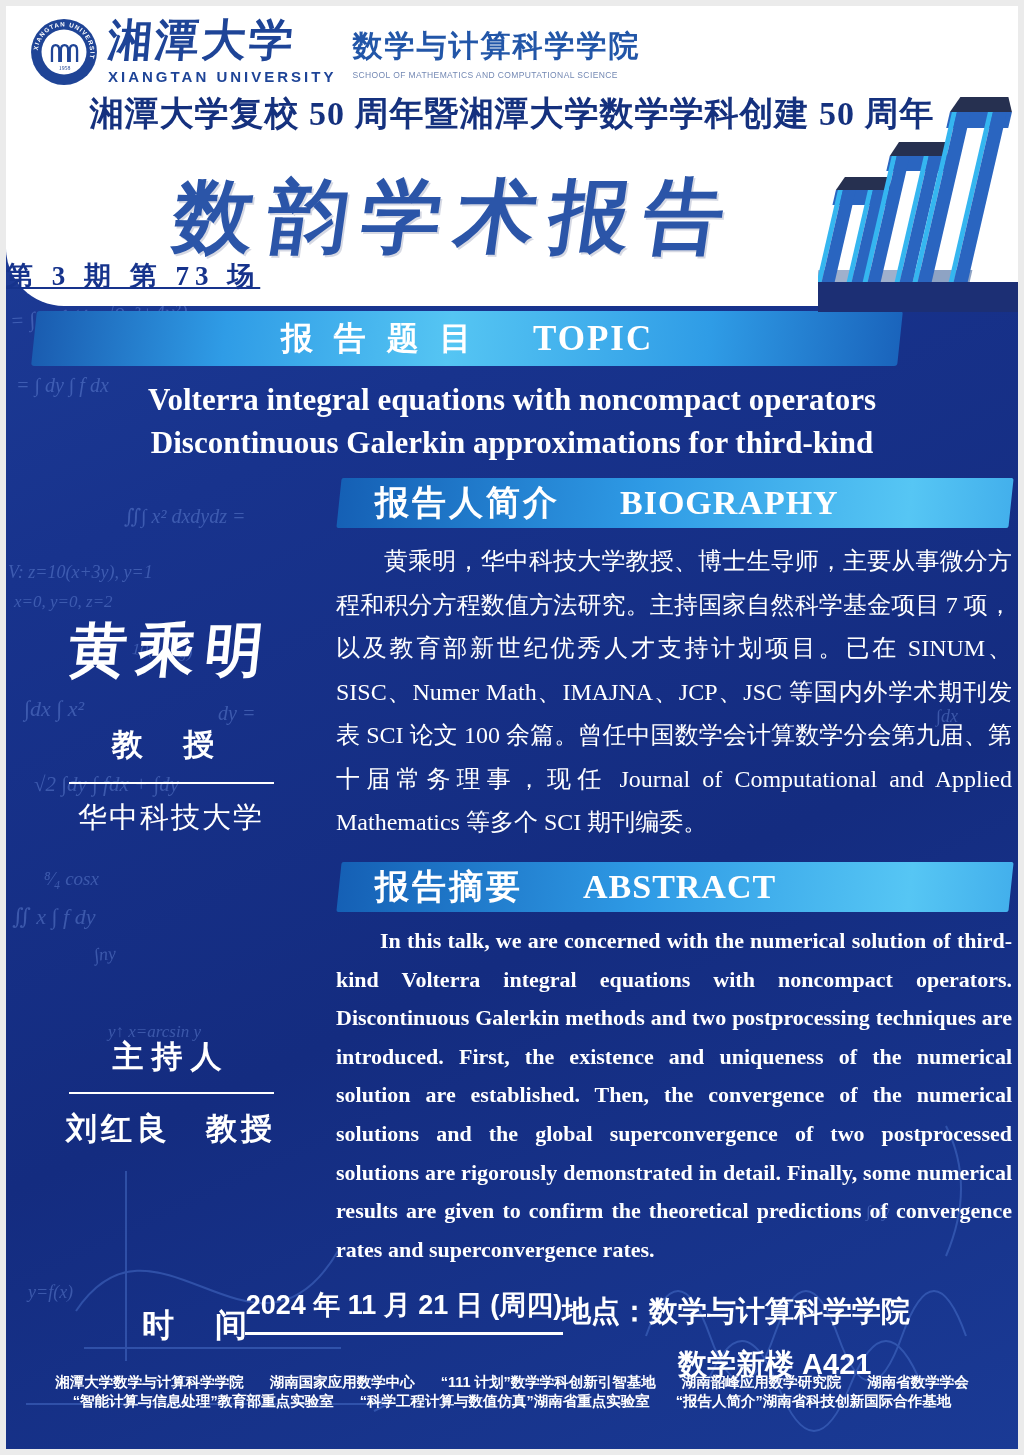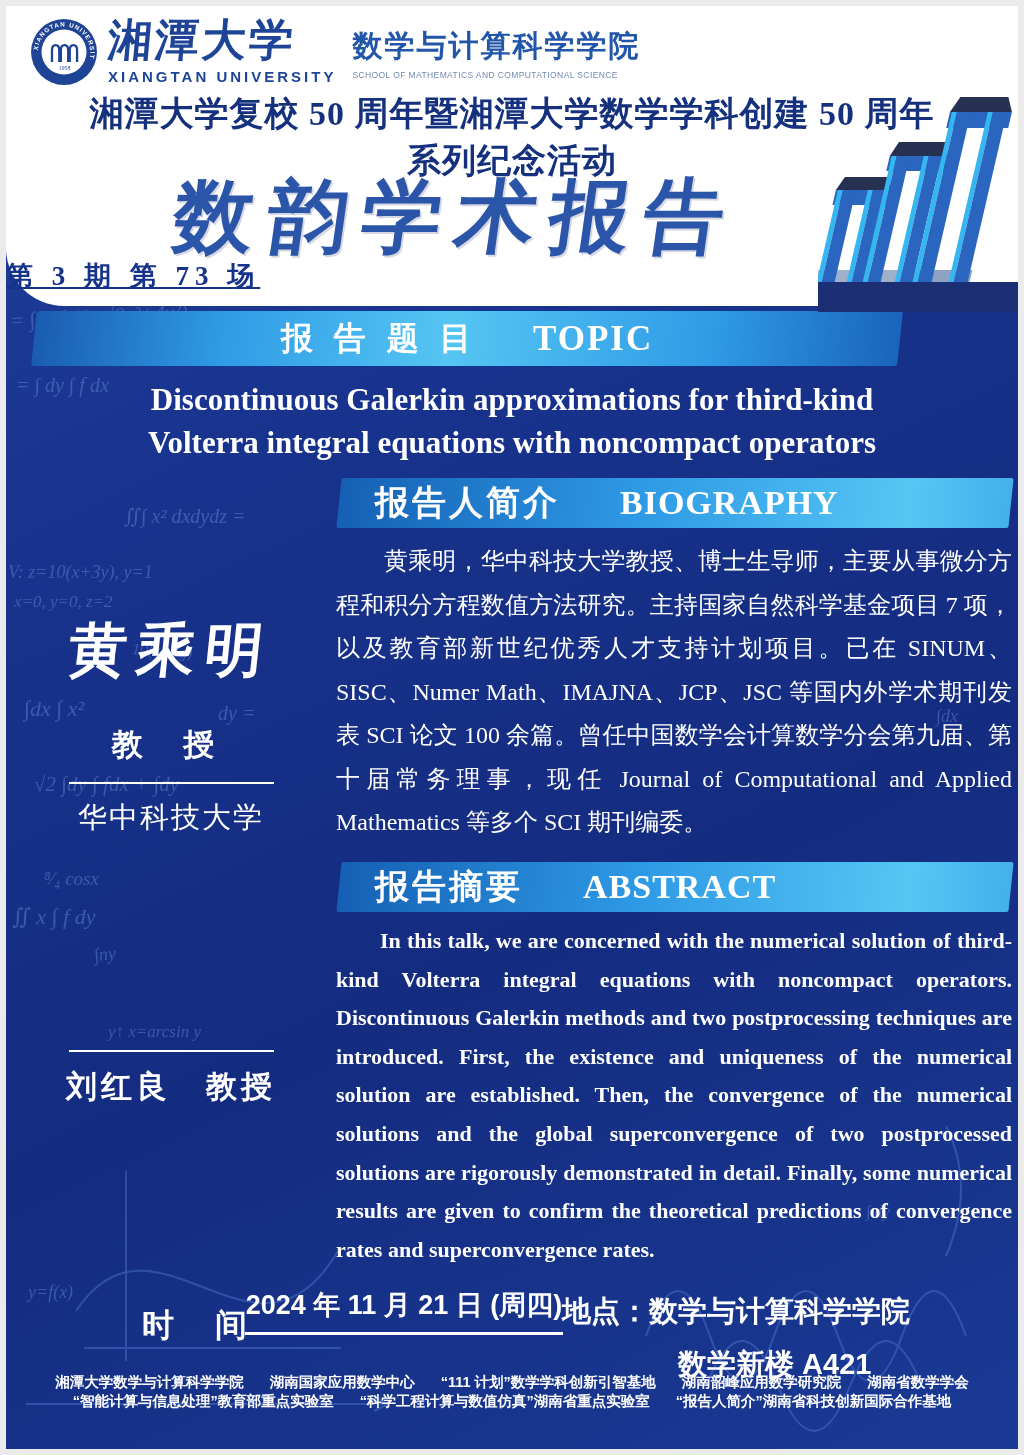--- a/index.html
+++ b/index.html
@@ -177,21 +177,20 @@
         <div class="univ-en">XIANGTAN UNIVERSITY</div>
       </div>
       <div class="school">
         <div class="school-cn">数学与计算科学学院</div>
         <div class="school-en">SCHOOL OF MATHEMATICS AND COMPUTATIONAL SCIENCE</div>
       </div>
     </div>
 
     <div class="event-title serif">
       <div>湘潭大学复校 50 周年暨湘潭大学数学学科创建 50 周年</div>
-      <div>系列纪念活动</div>
     </div>
 
     <div class="calligraphy">数韵学术报告</div>
     <div class="session">第 3 期  第 73 场</div>
   </div>
 
   <svg class="gate" viewBox="0 0 200 222">
     <g transform="translate(34,0) skewX(-13)">
       <rect x="8" y="180" width="50" height="15" fill="#9fb0cc"></rect>
       <rect x="56" y="180" width="50" height="15" fill="#9fb0cc"></rect>
@@ -219,22 +218,22 @@
       <rect x="146" y="22" width="14" height="173" fill="#2a65c0"></rect>
     </g>
     <rect x="0" y="192" width="200" height="30" fill="#1c2f74"></rect>
   </svg>
 
   <div class="topic-banner">
     <span class="cn">报 告 题 目</span>
     <span class="en">TOPIC</span>
   </div>
   <div class="topic-title">
+    <div>Volterra integral equations with noncompact operators</div>
     <div>Discontinuous Galerkin approximations for third-kind</div>
-    <div>Volterra integral equations with noncompact operators</div>
   </div>
 
   <div class="section-banner bio-banner">
     <span class="cn">报告人简介</span>
     <span class="en">BIOGRAPHY</span>
   </div>
   <p class="bio-text">黄乘明，华中科技大学教授、博士生导师，主要从事微分方程和积分方程数值方法研究。主持国家自然科学基金项目 7 项，以及教育部新世纪优秀人才支持计划项目。已在 SINUM、SISC、Numer Math、IMAJNA、JCP、JSC 等国内外学术期刊发表 SCI 论文 100 余篇。曾任中国数学会计算数学分会第九届、第十届常务理事，现任 Journal of Computational and Applied Mathematics 等多个 SCI 期刊编委。</p>
 
   <div class="speaker">
     <div class="speaker-name">黄乘明</div>
@@ -243,20 +242,21 @@
     <div class="speaker-affil">华中科技大学</div>
   </div>
 
   <div class="section-banner abs-banner">
     <span class="cn">报告摘要</span>
     <span class="en">ABSTRACT</span>
   </div>
   <p class="abs-text">In this talk, we are concerned with the numerical solution of third-kind Volterra integral equations with noncompact operators. Discontinuous Galerkin methods and two postprocessing techniques are introduced. First, the existence and uniqueness of the numerical solution are established. Then, the convergence of the numerical solutions and the global superconvergence of two postprocessed solutions are rigorously demonstrated in detail. Finally, some numerical results are given to confirm the theoretical predictions of convergence rates and superconvergence rates.</p>
 
   <div class="host">
+    <div class="host-label">主持人</div>
     <div class="sep"></div>
     <div class="host-name">刘红良　教授</div>
   </div>
 
   <div class="time-label">时 间</div>
   <div class="date-block">
     <div class="date-line1">2024 年 11 月 21 日 (周四)</div>
     <div class="date-sep"></div>
   </div>
   <div class="loc-block">

